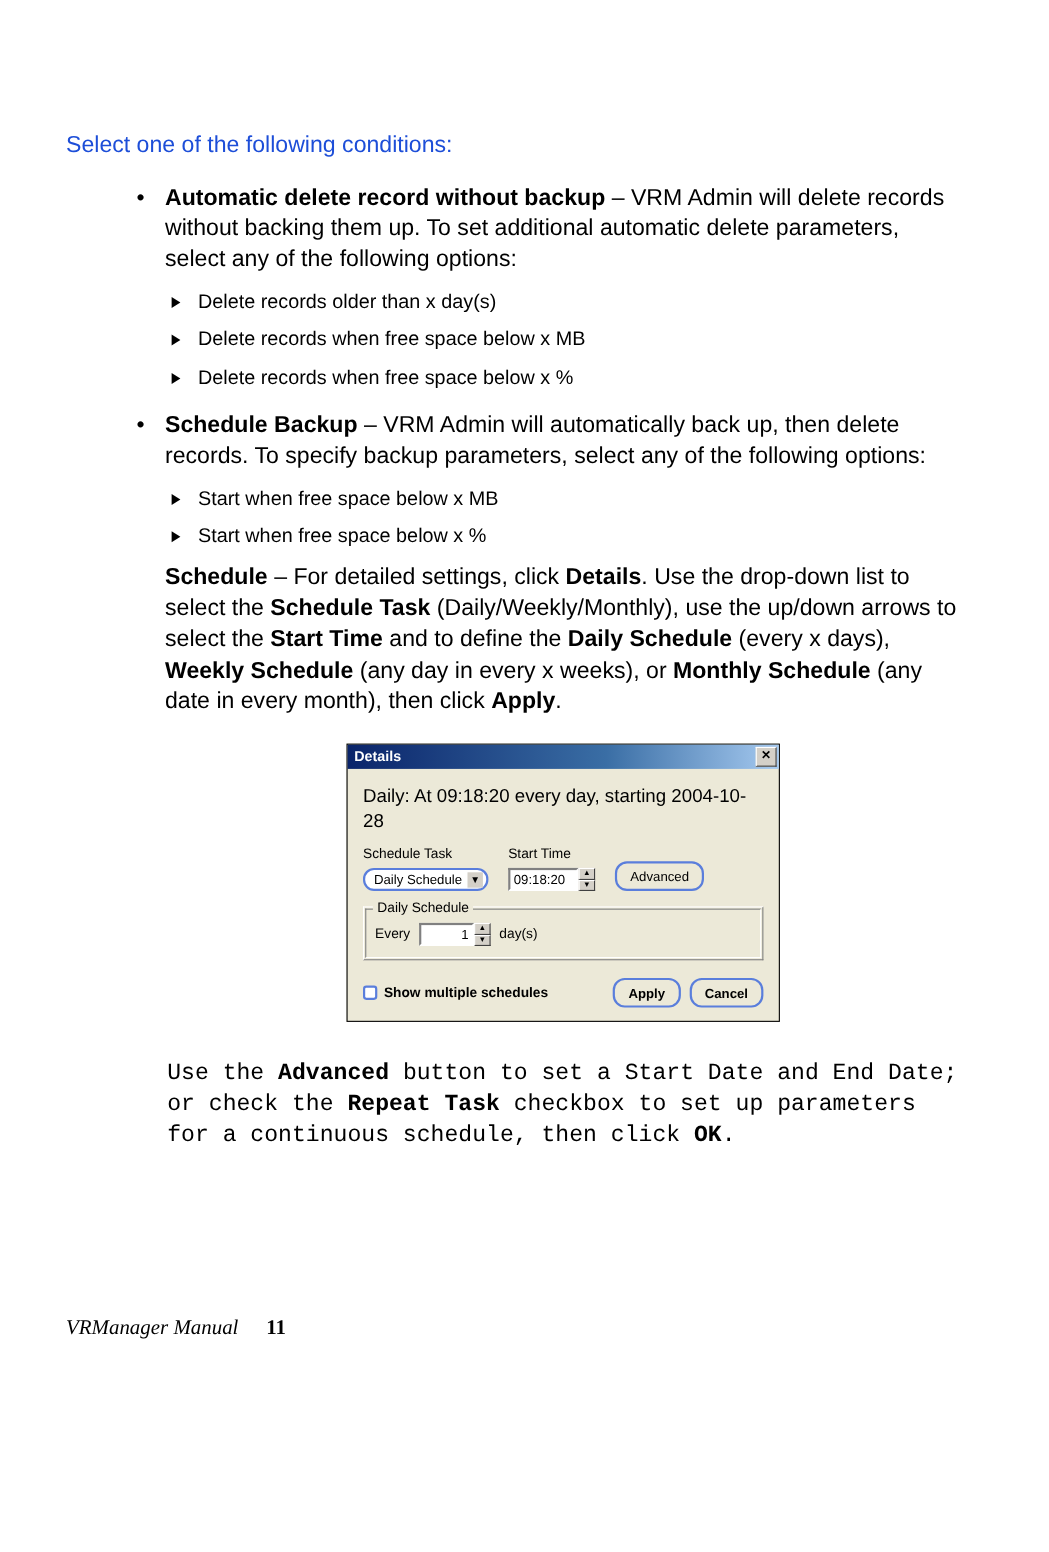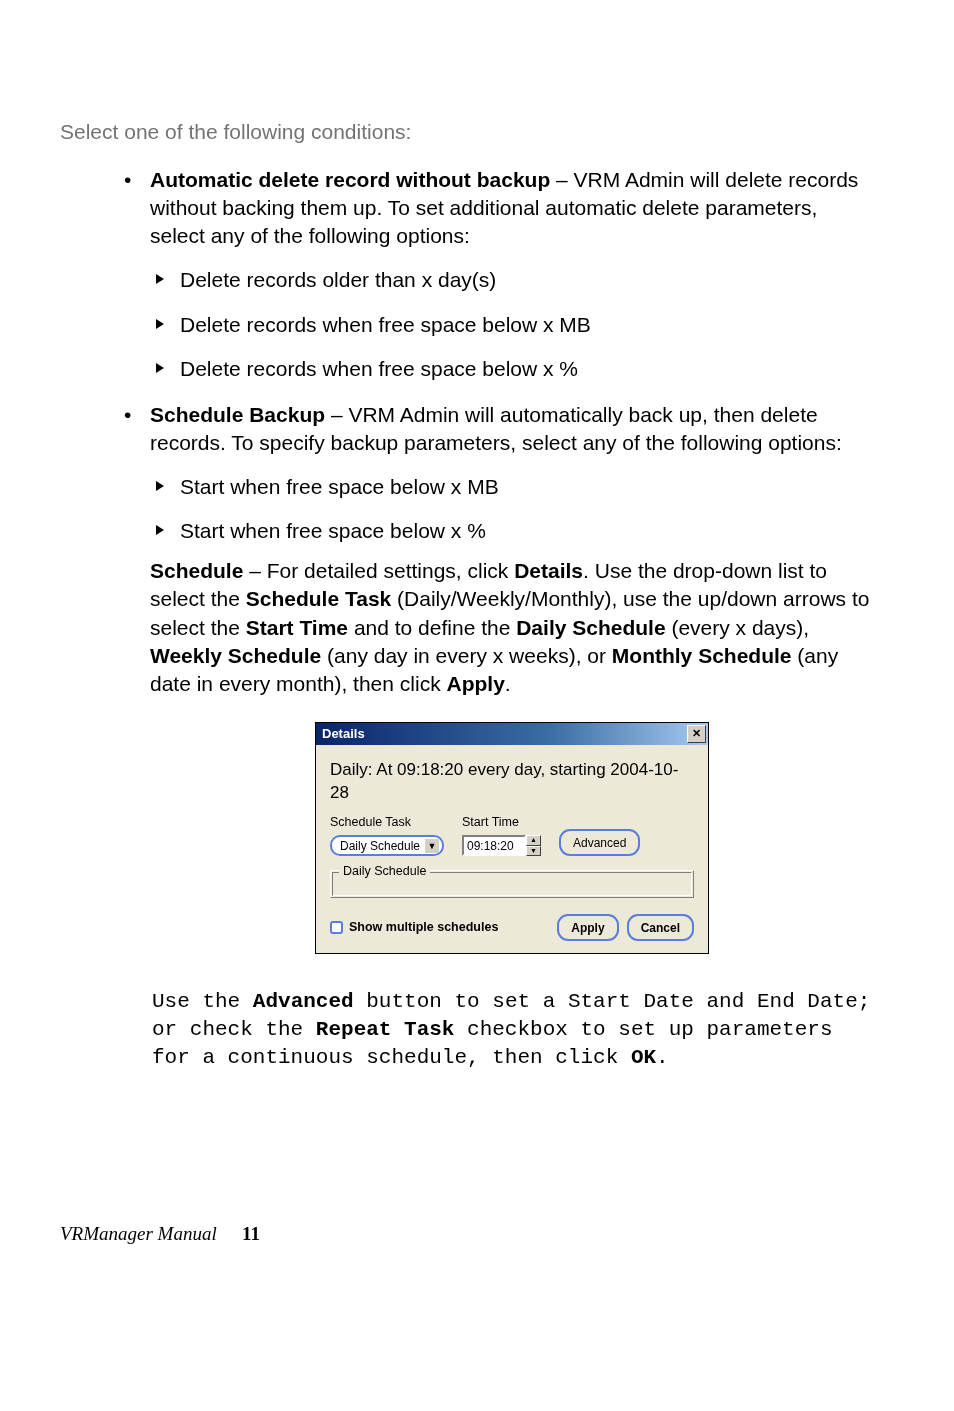--- a/index.html
+++ b/index.html
@@ -8,21 +8,21 @@
     font-family: Arial, Helvetica, sans-serif;
     background: #fff;
     width: 954px;
   }
   .page {
     padding: 120px 80px 60px 60px;
     box-sizing: border-box;
   }
   .intro {
     font-size: 21px;
-    color: #737373;
+    color: #1d4ed8;
     margin-bottom: 22px;
   }
   .bullet-list {
     list-style: none;
     padding: 0;
     margin: 0 0 0 58px;
   }
   .bullet-list > li {
     position: relative;
     padding-left: 32px;
@@ -40,23 +40,22 @@
   }
   .sub-list {
     list-style: none;
     padding: 0;
     margin: 12px 0 0 0;
   }
   .sub-list > li {
     position: relative;
     padding-left: 30px;
     margin-bottom: 10px;
-    font-size: 21px;
+    font-size: 18px;
     line-height: 1.34;
-    margin-top: 16px;
   }
   .sub-list > li::before {
     content: "";
     position: absolute;
     left: 6px;
     top: 8px;
     width: 0;
     height: 0;
     border-top: 5px solid transparent;
     border-bottom: 5px solid transparent;
@@ -317,20 +316,31 @@
                     <div>▲</div>
                     <div>▼</div>
                   </span>
                 </span>
               </div>
               <span class="btn">Advanced</span>
             </div>
 
             <div class="groupbox">
               <span class="gb-title">Daily Schedule</span>
+              <div class="every-row">
+                <span>Every</span>
+                <span class="num-wrap">
+                  <input class="num-input" value="1" style="">
+                  <span class="spinner">
+                    <div>▲</div>
+                    <div>▼</div>
+                  </span>
+                </span>
+                <span>day(s)</span>
+              </div>
             </div>
 
             <div class="bottom-row">
               <span class="chk-wrap">
                 <span class="chk"></span>
                 <span>Show multiple schedules</span>
               </span>
               <span style="display:inline-flex; gap:8px;">
                 <span class="btn">Apply</span>
                 <span class="btn">Cancel</span>

